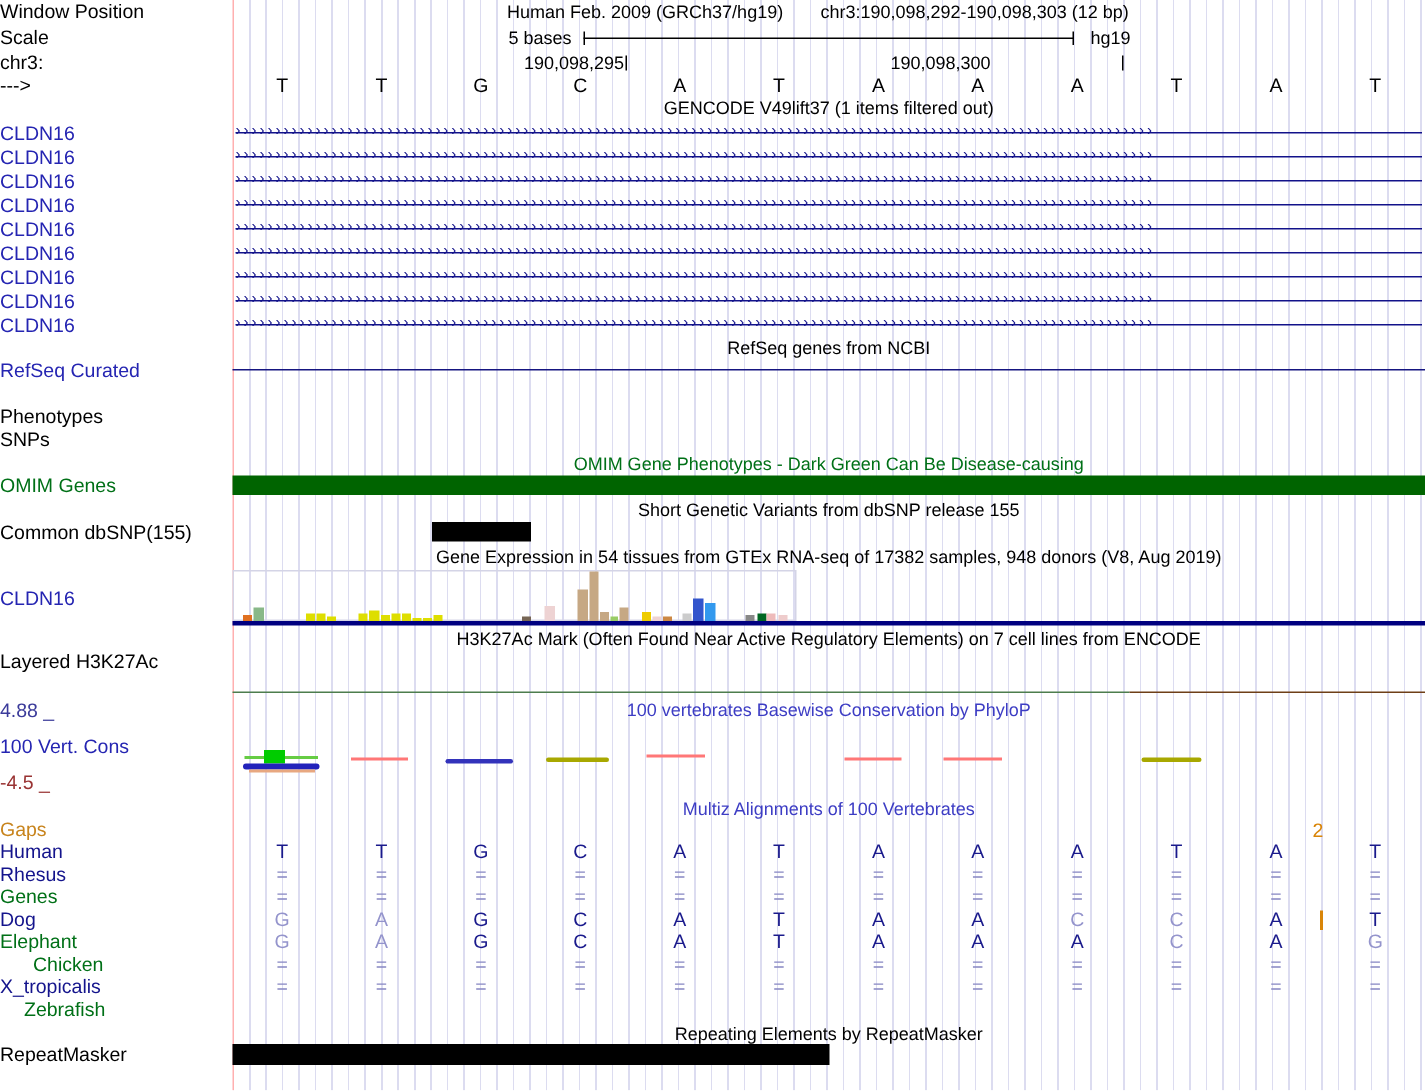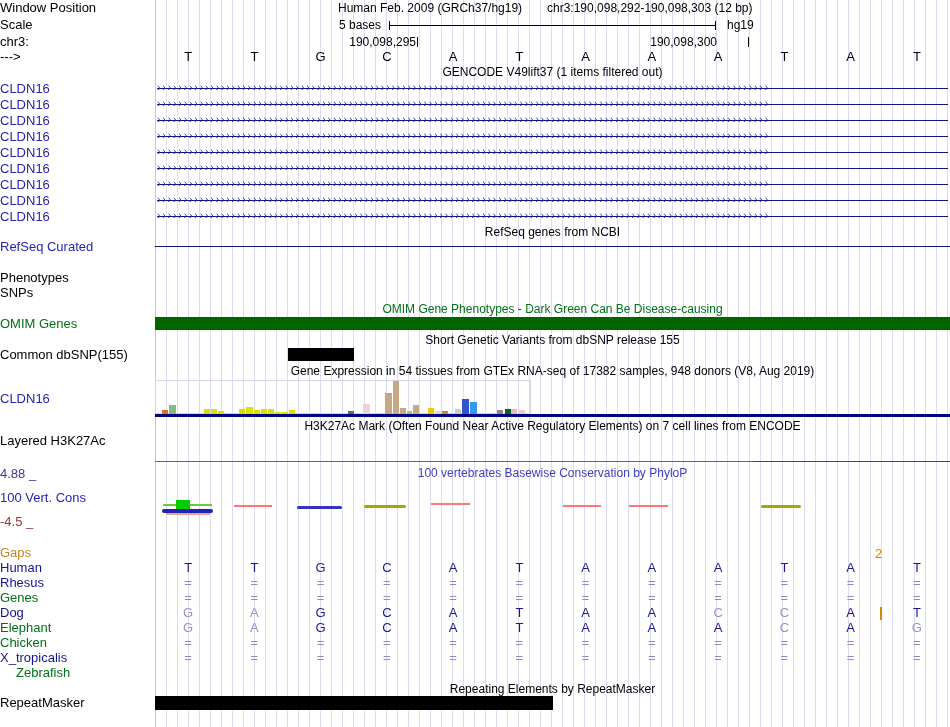--- a/index.html
+++ b/index.html
@@ -43,21 +43,21 @@
   <div class="llabel" style="top:18px">Scale</div>
   <div class="abs" style="top:18px;left:339px">5 bases</div>
   <div class="abs" style="top:25px;left:389px;width:327px;height:1px;background:#000"></div>
   <div class="tick" style="top:21px;left:389px;height:9px"></div>
   <div class="tick" style="top:21px;left:715px;height:9px"></div>
   <div class="abs" style="top:18px;left:727px">hg19</div>
 
   <div class="llabel" style="top:35px">chr3:</div>
   <div class="abs" style="top:35px;left:266px;width:150px;text-align:right">190,098,295</div>
   <div class="tick" style="top:37px;left:417px;height:10px"></div>
-  <div class="abs" style="top:35px;left:597px;width:120px;text-align:right">190,098,300</div>
+  <div class="abs" style="top:35px;left:567px;width:120px;text-align:center">190,098,300</div>
   <div class="tick" style="top:37px;left:748px;height:10px"></div>
 
   <div class="llabel" style="top:50px">---&gt;</div>
   <div class="flexrow seqrow">
       <div class="cell">T</div>
       <div class="cell">T</div>
       <div class="cell">G</div>
       <div class="cell">C</div>
       <div class="cell">A</div>
       <div class="cell">T</div>
@@ -139,20 +139,21 @@
       <div class="bar" style="left: 166px; top: 513px; width: 44px; height: 2px; background: rgb(232, 168, 128);"></div>
       <div class="bar" style="left: 234px; top: 505px; width: 38px; height: 2px; background: rgb(255, 119, 119);"></div>
       <div class="bar" style="left: 297px; top: 506px; width: 45px; height: 3px; background: rgb(51, 51, 187); border-radius: 2px;"></div>
       <div class="bar" style="left: 364px; top: 505px; width: 42px; height: 3px; background: rgb(168, 168, 0); border-radius: 2px;"></div>
       <div class="bar" style="left: 431px; top: 503px; width: 39px; height: 2px; background: rgb(255, 119, 119);"></div>
       <div class="bar" style="left: 563px; top: 505px; width: 38px; height: 2px; background: rgb(255, 119, 119);"></div>
       <div class="bar" style="left: 629px; top: 505px; width: 39px; height: 2px; background: rgb(255, 119, 119);"></div>
       <div class="bar" style="left: 761px; top: 505px; width: 40px; height: 3px; background: rgb(168, 168, 0); border-radius: 2px;"></div>
     </div>
 
+  <div class="ctitle titleblue" style="top:533px">Multiz Alignments of 100 Vertebrates</div>
   <div class="abs" style="top:546px;left:875px;color:#d98508;font-size:13px">2</div>
   <div class="abs" style="top:607px;left:880px;width:2px;height:13px;background:#d98508"></div>
 
   <div class="ctitle" style="top:683px">Repeating Elements by RepeatMasker</div>
   <div class="llabel" style="top:696px">RepeatMasker</div>
   <div class="abs" style="top:696px;left:155px;width:398px;height:14px;background:#000"></div>
 <div class="llabel blue" style="top: 82px;">CLDN16</div>
     <div class="generow" style="top: 82px;">›››››››››››››››››››››››››››››››››››››››››››››››››››››››››››››››››››››››››››››››››››››››››››››››››››››››››››››››››››</div>
     <div class="llabel blue" style="top: 98px;">CLDN16</div>
     <div class="generow" style="top: 98px;">›››››››››››››››››››››››››››››››››››››››››››››››››››››››››››››››››››››››››››››››››››››››››››››››››››››››››››››››››››</div>
@@ -239,21 +240,21 @@
       <div class="cell d">C</div>
       <div class="cell d">A</div>
       <div class="cell d">T</div>
       <div class="cell d">A</div>
       <div class="cell d">A</div>
       <div class="cell d">A</div>
       <div class="cell l">C</div>
       <div class="cell d">A</div>
       <div class="cell l">G</div>
     </div>
-    <div class="llabel" style="top: 636px; color: rgb(0, 112, 23);">Chicken</div>
+    <div class="llabel" style="top: 636px; color: rgb(0, 112, 23); margin-left: 22px;">Chicken</div>
     <div class="flexrow mrow" style="top: 636px;">
       <div class="cell e">=</div>
       <div class="cell e">=</div>
       <div class="cell e">=</div>
       <div class="cell e">=</div>
       <div class="cell e">=</div>
       <div class="cell e">=</div>
       <div class="cell e">=</div>
       <div class="cell e">=</div>
       <div class="cell e">=</div>

